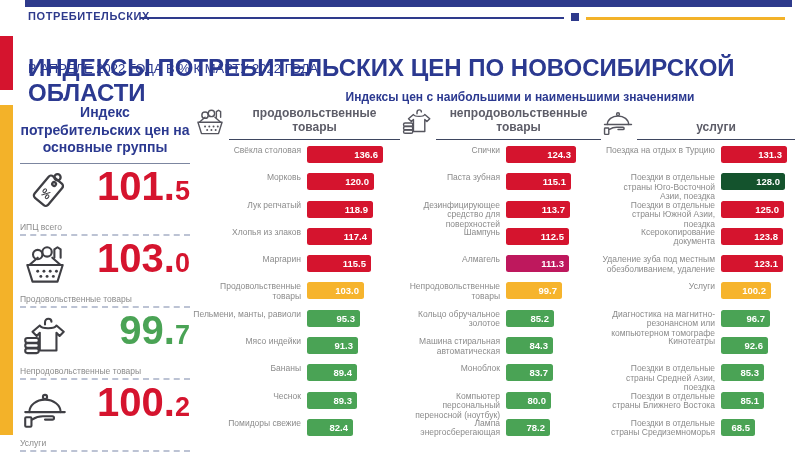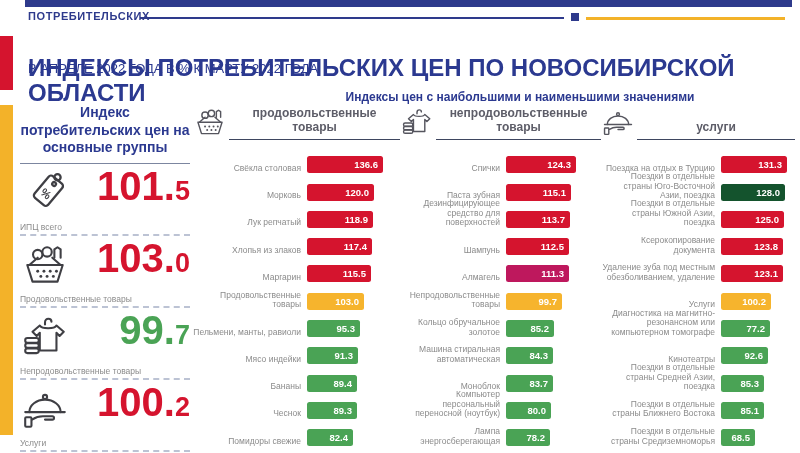--- a/index.html
+++ b/index.html
@@ -27,21 +27,21 @@
   .sb-label{position:absolute;left:0;bottom:2px;font-size:8.5px;color:#8b8b8b;white-space:nowrap;}
 
   .main-header{position:absolute;left:250px;top:90px;width:540px;text-align:center;font-size:12px;font-weight:bold;color:#2b3990;}
   .columns{position:absolute;left:193px;top:103px;width:602px;display:flex;}
   .col{box-sizing:border-box;}
   .col1{width:207px;}.col2{width:201px;}.col3{width:194px;}
   .col-head{display:flex;align-items:flex-end;height:37px;}
   .col-head svg{color:#55555e;flex:none;margin-right:2px;}
   .col-title{flex:1;text-align:center;font-size:12px;font-weight:bold;color:#5d5d68;border-bottom:1.5px solid #3e4660;padding-bottom:5px;}
   .rows{margin-top:6px;}
-  .row{height:27.3px;display:flex;align-items:flex-end;}
+  .row{height:27.3px;display:flex;align-items:flex-start;}
   .rlabel{text-align:right;padding-right:6px;font-size:8.5px;color:#8b8b8b;line-height:1.12;}
   .col1 .rlabel{width:108px;}.col2 .rlabel{width:100px;}.col3 .rlabel{width:114px;}
   .rbar{height:17px;border-radius:2.5px;color:#fff;font-size:9.5px;font-weight:bold;display:flex;align-items:center;justify-content:flex-end;padding-right:5px;box-sizing:border-box;flex:none;}
 </style>
 </head>
 <body>
 
 <svg width="0" height="0" style="position:absolute">
   <symbol id="ic-tag" viewBox="0 0 48 48">
     <g fill="none" stroke="currentColor" stroke-width="2.2" stroke-linejoin="round">
@@ -276,21 +276,21 @@
           <div class="row">
             <div class="rlabel">Удаление зуба под местным обезболиванием, удаление</div>
             <div class="rbar" style="background: rgb(213, 20, 46); width: 62px;">123.1</div>
           </div>
           <div class="row">
             <div class="rlabel">Услуги</div>
             <div class="rbar" style="background: rgb(246, 180, 45); width: 50px;">100.2</div>
           </div>
           <div class="row">
             <div class="rlabel">Диагностика на магнитно-резонансном или компьютерном томографе</div>
-            <div class="rbar" style="background: rgb(74, 163, 85); width: 49px;">77.2</div>
+            <div class="rbar" style="background: rgb(74, 163, 85); width: 49px;">96.7</div>
           </div>
           <div class="row">
             <div class="rlabel">Кинотеатры</div>
             <div class="rbar" style="background: rgb(74, 163, 85); width: 47px;">92.6</div>
           </div>
           <div class="row">
             <div class="rlabel">Поездки в отдельные страны Средней Азии, поездка</div>
             <div class="rbar" style="background: rgb(74, 163, 85); width: 43px;">85.3</div>
           </div>
           <div class="row">

